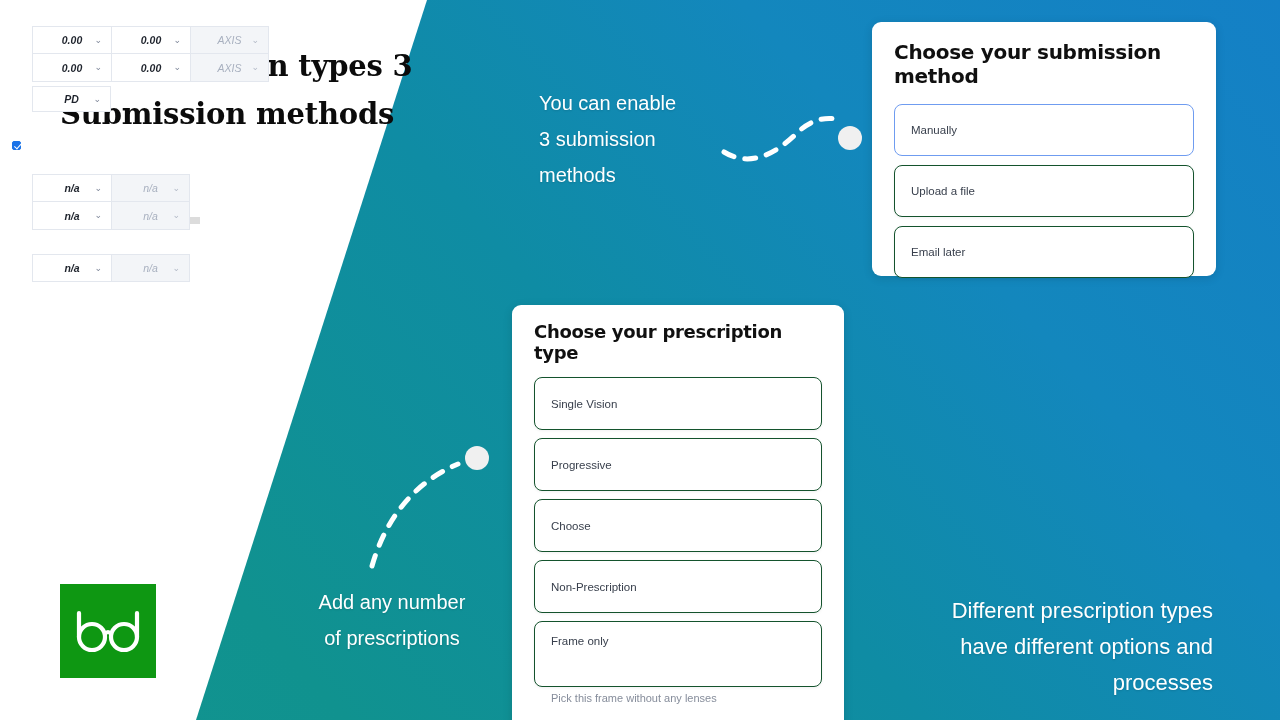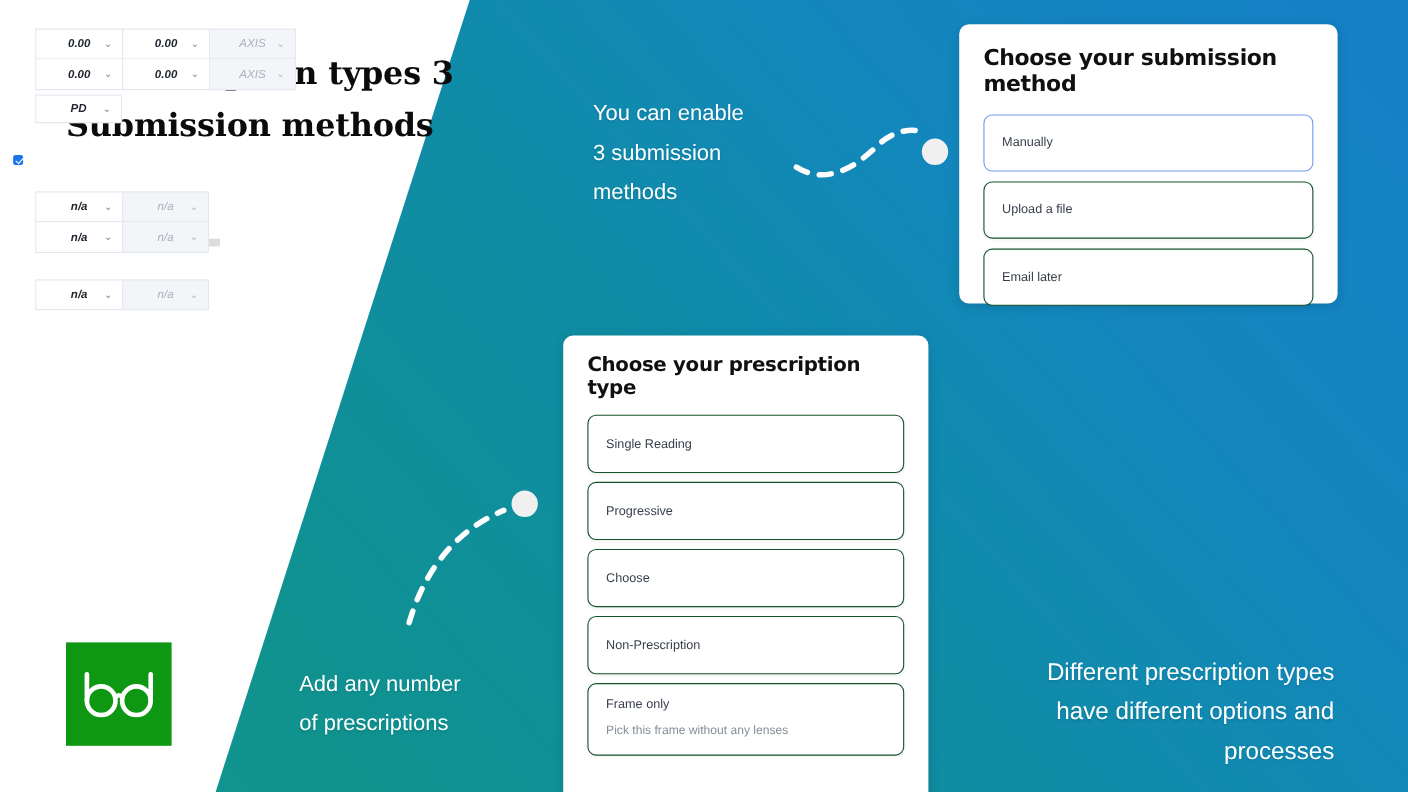--- a/index.html
+++ b/index.html
@@ -47,21 +47,21 @@
   .callout {
     position: absolute;
     color: #ffffff;
     font-size: 20px;
     line-height: 36px;
     font-weight: 400;
     text-shadow: 0 1px 2px rgba(0,0,0,0.13);
     white-space: pre-line;
   }
   #callout-submission { left: 539px; top: 85px; width: 215px; }
-  #callout-add { left: 272px; top: 604px; width: 240px; }
+  #callout-add { left: 272px; top: 584px; width: 240px; text-align: center; }
   #callout-types {
     left: 905px; top: 593px; width: 308px; text-align: right;
     font-size: 22px; line-height: 36px;
   }
 
   
   .arrow { position: absolute; pointer-events: none; }
   #arrow-submission { left: 718px; top: 110px; }
   #arrow-add { left: 348px; top: 440px; }
 
@@ -94,21 +94,21 @@
 
   
   #card-submission { left: 872px; top: 22px; width: 344px; height: 254px; padding: 18px 22px 0 22px; }
   #card-submission .card-title { font-size: 20px; margin-bottom: 16px; }
   #card-submission .option { height: 52px; padding: 0 16px; margin-bottom: 9px; }
 
   
   #card-type { left: 512px; top: 305px; width: 332px; height: 482px; padding: 16px 22px 0 22px; }
   #card-type .card-title { font-size: 18px; margin-bottom: 14px; }
   #card-type .option { height: 53px; padding: 0 16px; margin-bottom: 8px; }
-  #card-type .option.tall { height: 66px; padding-top: 13px; justify-content: flex-start; }
+  #card-type .option.tall { height: 66px; padding-top: 13px; justify-content: flex-start; gap: 34px; }
 
   
   #card-form {
     left: 922px; top: 298px; width: 294px; height: 292px;
     background: #f6f8fa;
     border-radius: 9px 9px 0 0;
     overflow: hidden;
     box-shadow: 0 2px 10px rgba(0,0,0,0.12);
     padding: 8px 0 0 0;
     font-size: 9px;
@@ -234,21 +234,21 @@
     </div>
     <div class="option">
       <span class="option-label">Email later</span>
     </div>
   </div>
 
   <div class="card" id="card-type">
     <div class="card-title">Choose your prescription type</div>
 
     <div class="option">
-      <span class="option-label">Single Reading</span>
+      <span class="option-label">Single Vision</span>
     </div>
     <div class="option">
       <span class="option-label">Progressive</span>
     </div>
     <div class="option">
       <span class="option-label">Choose</span>
     </div>
     <div class="option">
       <span class="option-label">Non-Prescription</span>
     </div>

